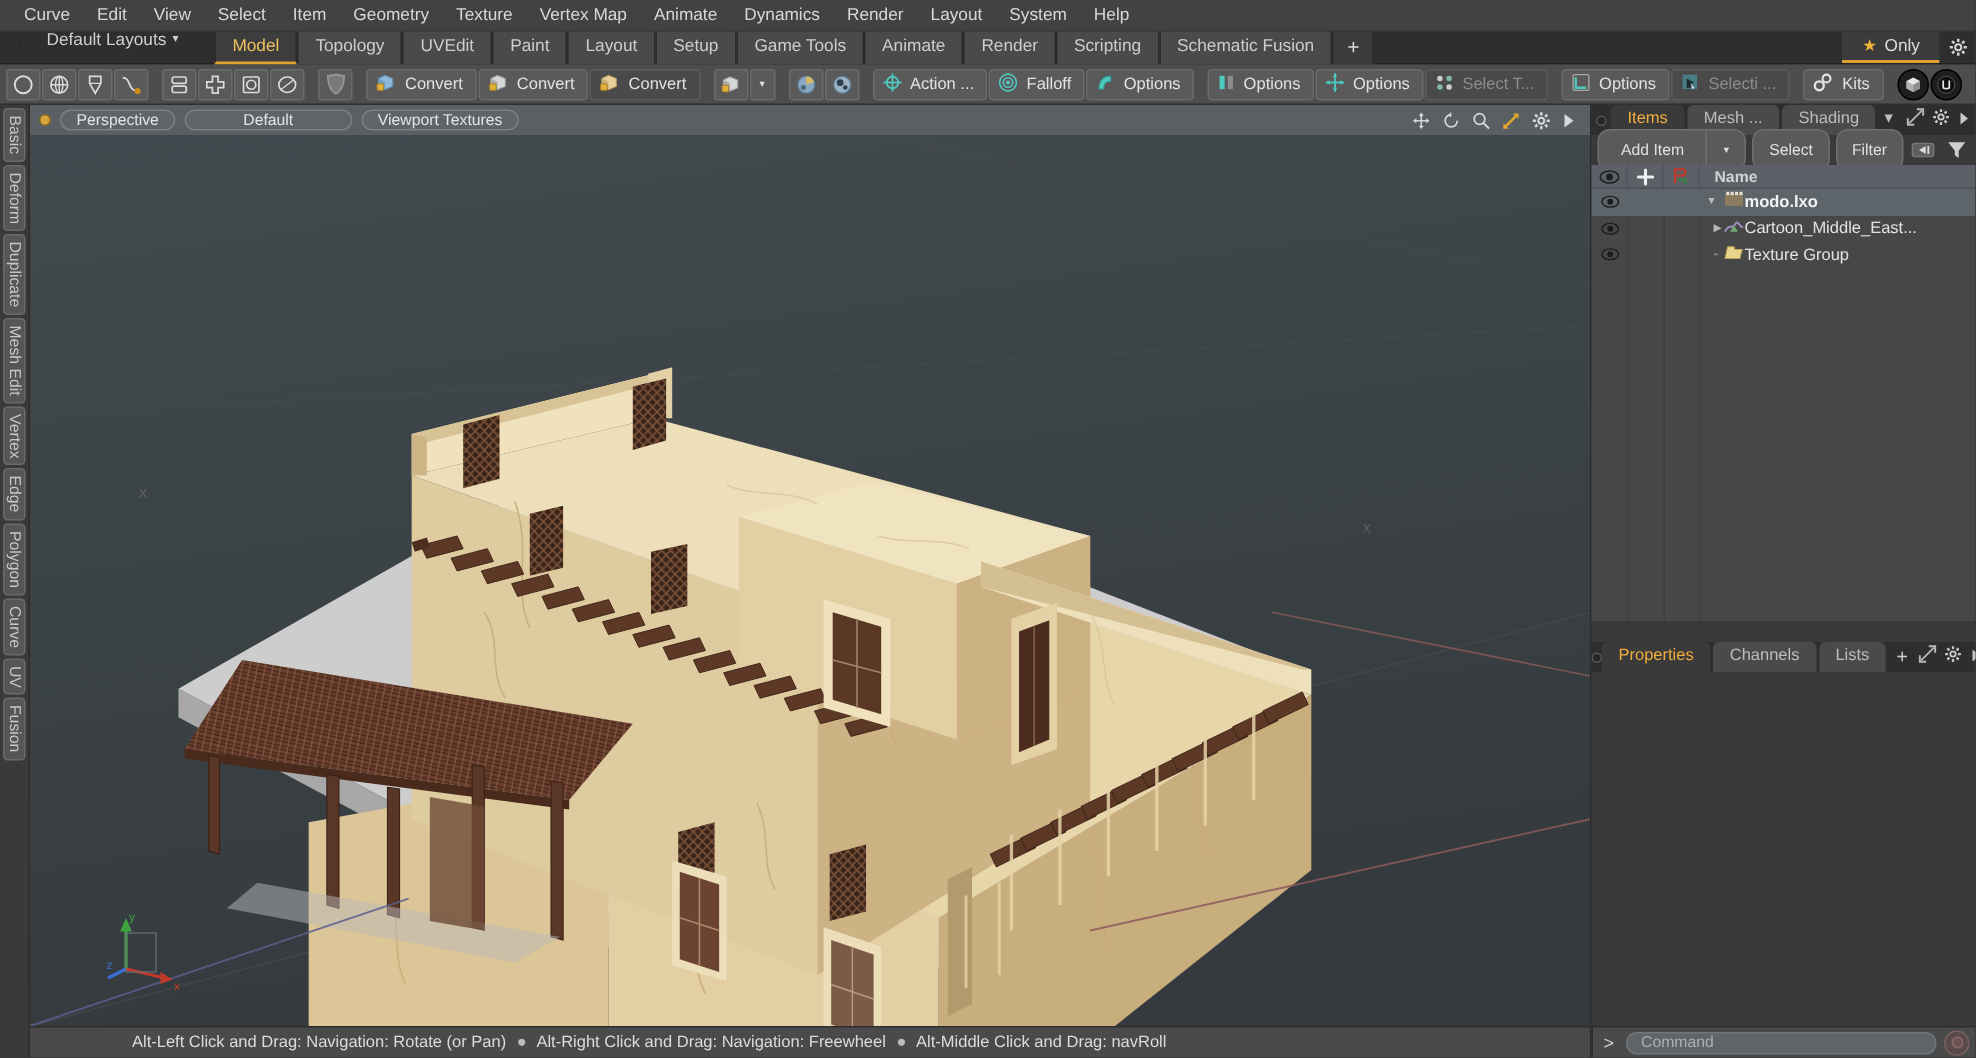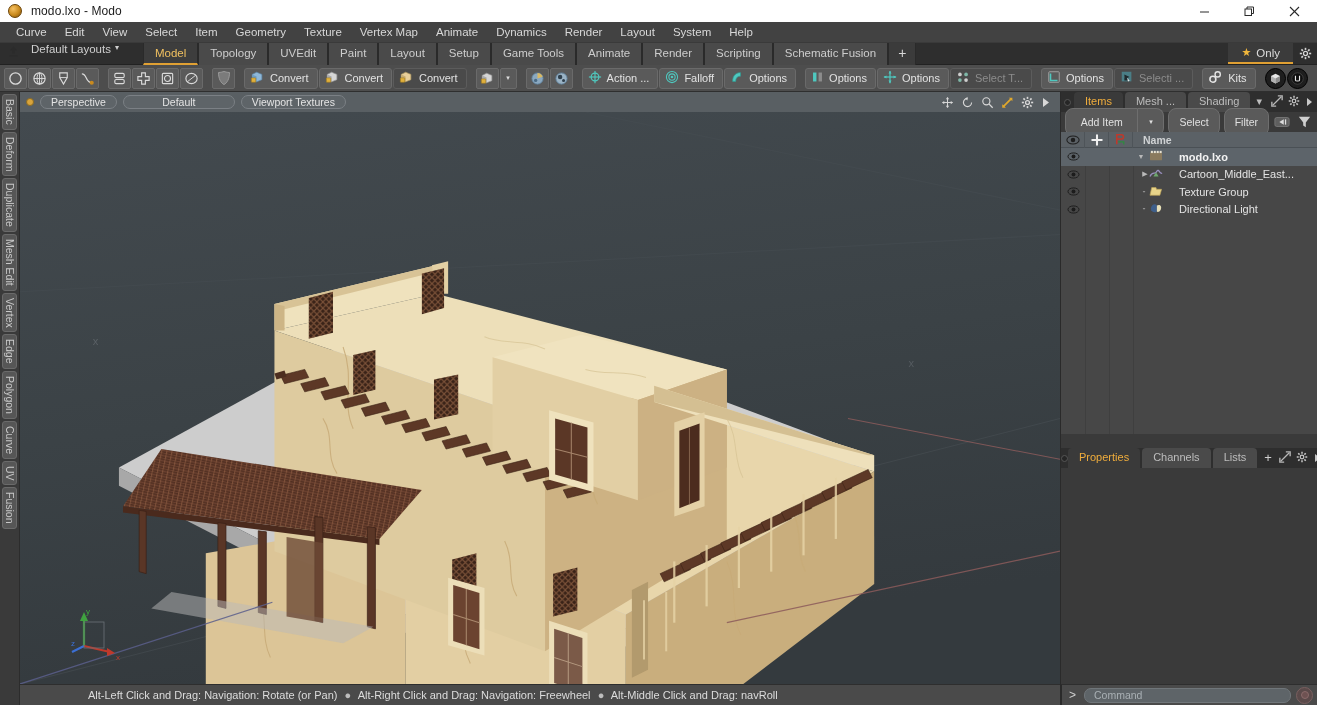--- a/index.html
+++ b/index.html
@@ -188,21 +188,21 @@
   }
   .ih-cell { width: 24px; display: flex; align-items: center; justify-content: center;
     border-right: 1px solid #4e5459; height: 16px; }
   .ih-name { font-size: 10.5px; color: #cfd2d4; padding-left: 10px; }
 
   .items-list { flex: 1 1 auto; background: #474747; position: relative; overflow: hidden; }
   .item-row { height: 17.5px; display: flex; align-items: center; position: relative; }
   .item-row .eyecol { width: 24px; display: flex; align-items: center; justify-content: center; }
   .item-row .c2, .item-row .c3 { width: 24px; }
   .item-row .twisty { width: 16px; display:flex; align-items:center; justify-content:center; font-size:7px; color:#b9b9b9; }
-  .item-row .lbl { font-size: 11px; color: #e3e3e3; white-space: nowrap; display:flex; align-items:center; gap:16px;}
+  .item-row .lbl { font-size: 11px; color: #e3e3e3; white-space: nowrap; display:flex; align-items:center; gap:0;}
   .item-row.selected { background: #5d646a; }
   .item-row.root .lbl { font-weight: bold; color: #f2f2f2; }
   .indent-1 { padding-left: 8px; }
   .vgrid { position:absolute; top:0; bottom:0; width:1px; background:#3f3f3f; }
 
   .items-footer { height: 14px; flex: 0 0 14px; background: #3a3a3a; position: relative; }
   .scroll-caret { position:absolute; right:3px; top:-14px; font-size:7px; color:#999; }
   .props-body { flex: 1 1 auto; background: #3a3a3a; }
 
   .cmdbar {
@@ -223,43 +223,20 @@
   .cmd-rec i { width: 8px; height: 8px; border-radius: 50%; background: #6e5252; border:1px solid #8a6a6a; display:block;}
 
   
   .model-svg { position: absolute; left: 0; top: 0; width: 100%; height: 100%; }
 </style>
 </head>
 <body>
 
 <div id="app">
 
-  <div class="titlebar">
-    <div class="app-icon"></div>
-    <div class="title-text">modo.lxo - Modo</div>
-    <div class="win-controls">
-      <div class="win-btn">
-        <svg width="11" height="11" viewBox="0 0 11 11">
-            <line x1="1" y1="6" x2="10" y2="6" stroke="#2b2b2b" stroke-width="1"></line>
-          </svg>
-      </div>
-      <div class="win-btn">
-        <svg width="11" height="11" viewBox="0 0 11 11">
-          <rect x="1" y="3" width="6.5" height="6.5" fill="none" stroke="#2b2b2b" stroke-width="1"></rect>
-          <polyline points="3,3 3,1 9.5,1 9.5,7.5 7.5,7.5" fill="none" stroke="#2b2b2b" stroke-width="1"></polyline>
-        </svg>
-      </div>
-      <div class="win-btn close">
-        <svg width="11" height="11" viewBox="0 0 11 11">
-          <line x1="1" y1="1" x2="10" y2="10" stroke="#2b2b2b" stroke-width="1.1"></line>
-          <line x1="10" y1="1" x2="1" y2="10" stroke="#2b2b2b" stroke-width="1.1"></line>
-        </svg>
-      </div>
-    </div>
-  </div>
 
   <div class="menubar">
     <div class="menu-item">Curve</div>
     <div class="menu-item">Edit</div>
     <div class="menu-item">View</div>
     <div class="menu-item">Select</div>
     <div class="menu-item">Item</div>
     <div class="menu-item">Geometry</div>
     <div class="menu-item">Texture</div>
     <div class="menu-item">Vertex Map</div>
@@ -1021,40 +998,20 @@
           <div class="lbl">
             <span>
               <svg width="14" height="12" viewBox="0 0 16 14">
                 <path d="M1 12 L3 3 L8 3 L8.6 5 L14.5 5 L12.5 12 Z" fill="#e8d48a" stroke="#bba35a" stroke-width="0.8"></path>
               </svg>
             </span>
             <span>Texture Group</span>
           </div>
         </div>
 
-        <div class="item-row">
-          <div class="eyecol">
-            <svg width="13" height="9" viewBox="0 0 16 11">
-              <ellipse cx="8" cy="5.5" rx="6.8" ry="4.4" fill="none" stroke="#1c1c1c" stroke-width="1.2"></ellipse>
-              <circle cx="8" cy="5.5" r="2.4" fill="#1c1c1c"></circle>
-            </svg>
-          </div>
-          <div class="c2"></div>
-          <div class="c3"></div>
-          <div class="twisty indent-1" style="color:#8d8d8d;">╸</div>
-          <div class="lbl">
-            <span>
-              <svg width="14" height="12" viewBox="0 0 16 14">
-                <path d="M2 8 C2 3, 7 1, 9 4 L9 11 C7 13, 2 12, 2 8 Z" fill="#3f5f8a"></path>
-                <path d="M9 4 C13 2, 15 5, 13.5 9 C12 12, 9.5 12, 9 11 Z" fill="#e8e0b8"></path>
-              </svg>
-            </span>
-            <span>Directional Light</span>
-          </div>
-        </div>
 
         <div class="scroll-caret" style="position:absolute;right:3px;bottom:3px;">
           
         </div>
       </div>
 
       <div class="items-footer"></div>
 
       <div class="rp-tabrow">
         <div class="rp-knob">

